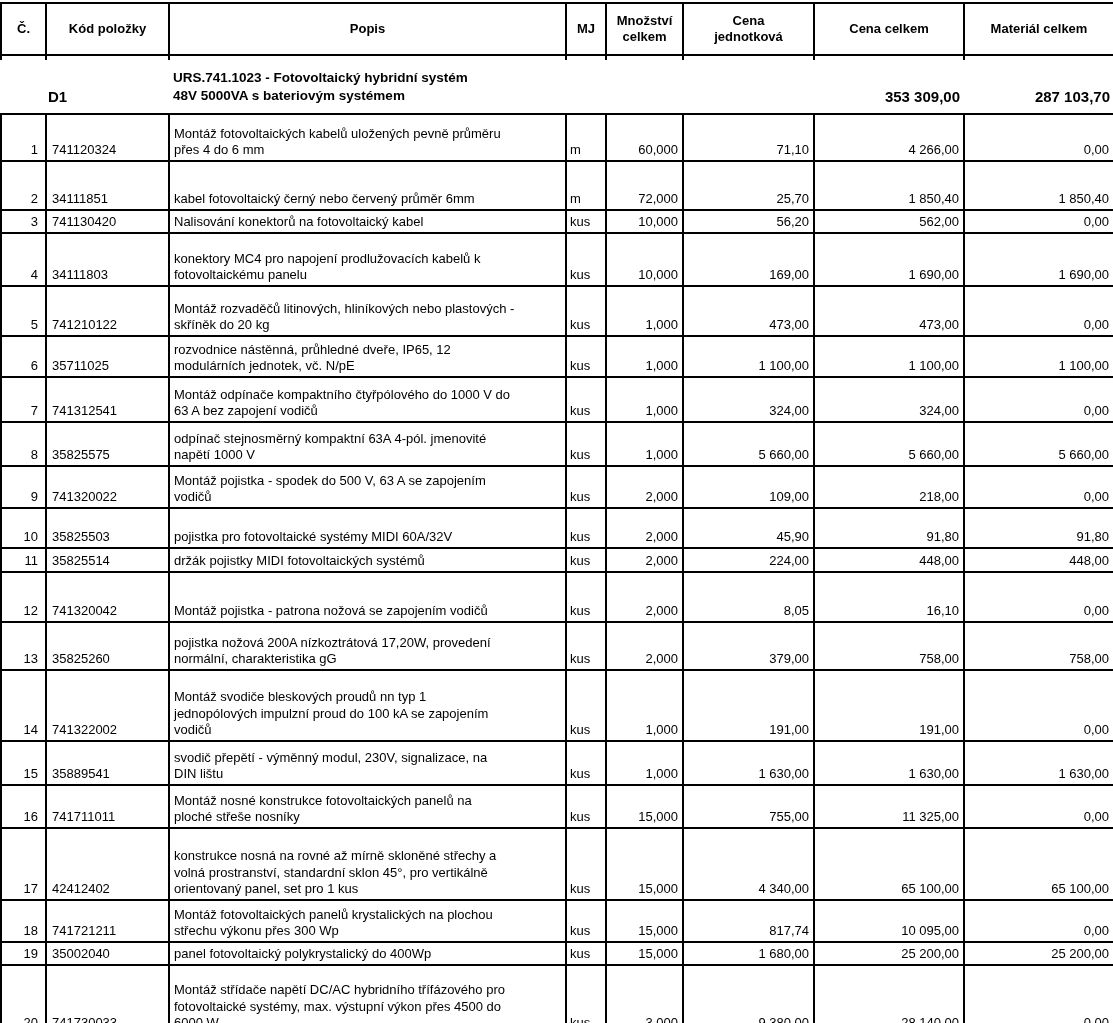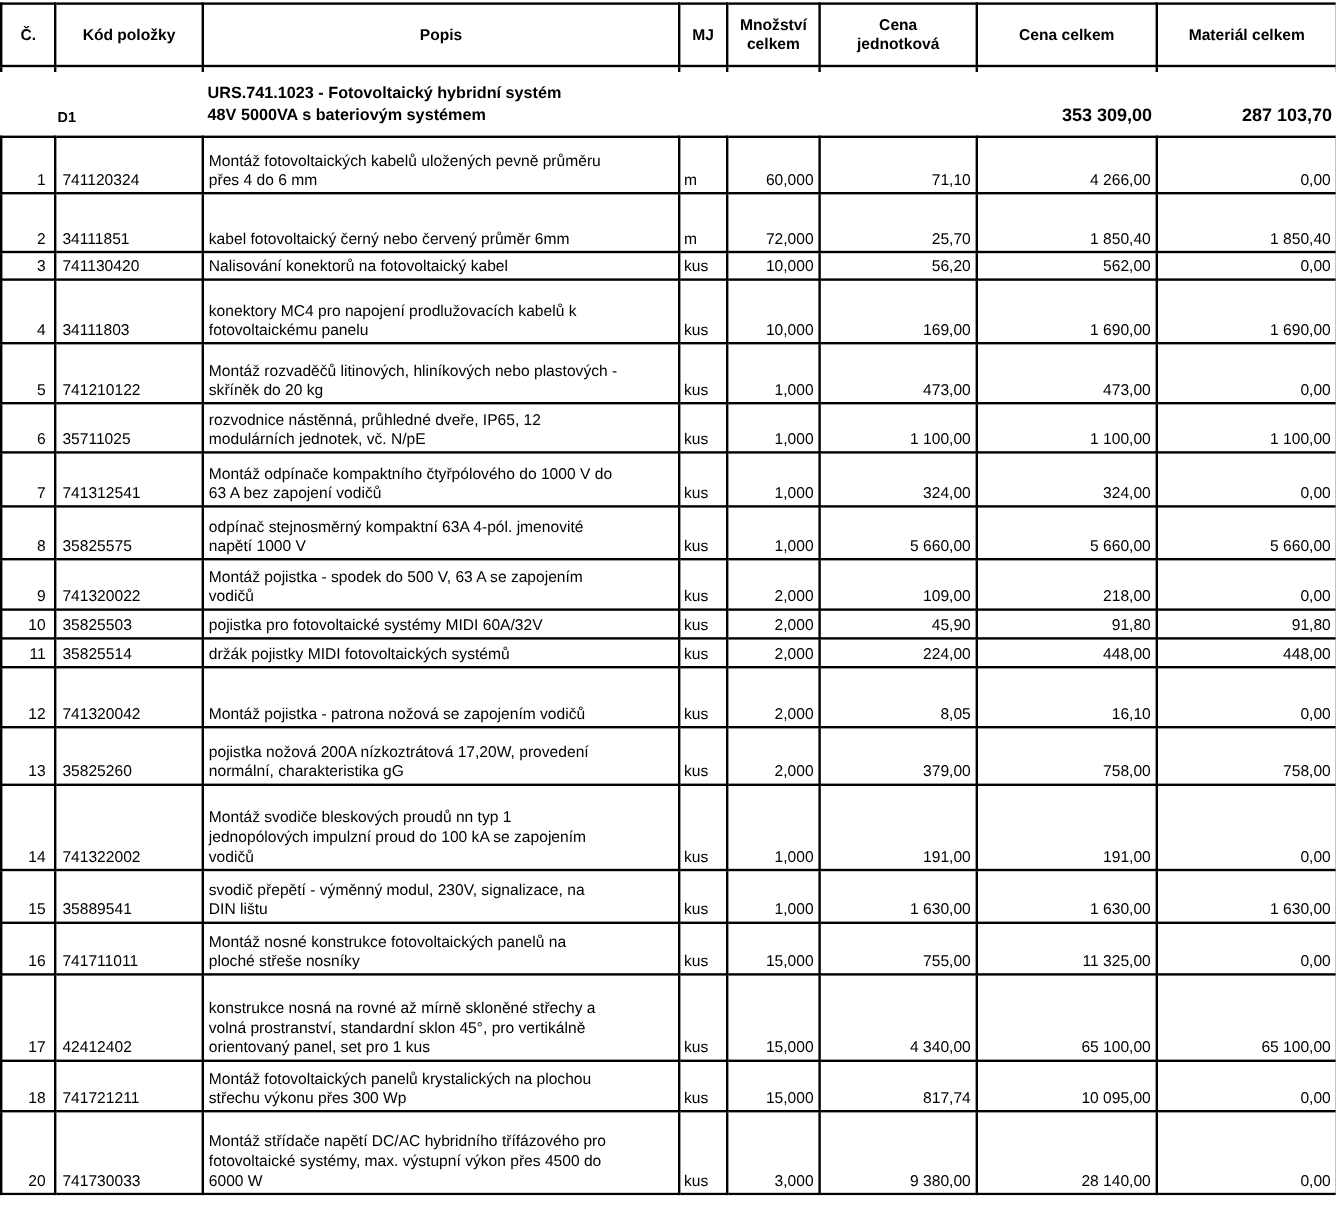--- a/index.html
+++ b/index.html
@@ -22,21 +22,21 @@
   th.hdr {
     vertical-align: middle;
     text-align: center;
     font-weight: bold;
     white-space: pre-line;
     line-height: 1.25;
     padding: 2px;
   }
   tr.spacer td { border-bottom: none; height: 5px; padding: 0; }
   tr.section td { border: none; padding-bottom: 8px; }
-  .sec-id    { font-weight: bold; font-size: 12px; padding-left: 2px; text-align: left; vertical-align: bottom; }
+  .sec-id    { font-weight: bold; font-size: 15px; padding-left: 2px; text-align: left; vertical-align: bottom; }
   .sec-title { font-weight: bold; font-size: 13.5px; white-space: pre-line; line-height: 1.32; padding-left: 4px; text-align: left; margin-left: 32px; }
   .sec-total { font-weight: bold; font-size: 15px; text-align: right; padding-right: 4px; }
   .col-c     { text-align: right; padding: 0 7px 3px 0; }
   .col-kod   { text-align: left;  padding: 0 2px 3px 5px; }
   .col-popis { text-align: left;  padding: 0 3px 2px 4px; white-space: pre-line; line-height: 1.25; }
   .col-mj    { text-align: left;  padding: 0 2px 3px 3px; }
   .col-num   { text-align: right; padding: 0 4px 3px 2px; }
 </style>
 </head>
 <body>
@@ -177,21 +177,21 @@
         <td class="col-c">9</td>
         <td class="col-kod">741320022</td>
         <td class="col-popis">Montáž pojistka - spodek do 500 V, 63 A se zapojením
 vodičů</td>
         <td class="col-mj">kus</td>
         <td class="col-num">2,000</td>
         <td class="col-num">109,00</td>
         <td class="col-num">218,00</td>
         <td class="col-num">0,00</td>
       </tr>
-      <tr style="height: 24px;">
+      <tr style="height: 40px;">
         <td class="col-c">10</td>
         <td class="col-kod">35825503</td>
         <td class="col-popis">pojistka pro fotovoltaické systémy MIDI 60A/32V</td>
         <td class="col-mj">kus</td>
         <td class="col-num">2,000</td>
         <td class="col-num">45,90</td>
         <td class="col-num">91,80</td>
         <td class="col-num">91,80</td>
       </tr>
       <tr style="height: 24px; border-radius: 11px;">
@@ -275,20 +275,30 @@
         <td class="col-c">18</td>
         <td class="col-kod">741721211</td>
         <td class="col-popis">Montáž fotovoltaických panelů krystalických na plochou
 střechu výkonu přes 300 Wp</td>
         <td class="col-mj">kus</td>
         <td class="col-num">15,000</td>
         <td class="col-num">817,74</td>
         <td class="col-num">10 095,00</td>
         <td class="col-num">0,00</td>
       </tr>
+      <tr style="height: 23px;">
+        <td class="col-c">19</td>
+        <td class="col-kod">35002040</td>
+        <td class="col-popis">panel fotovoltaický polykrystalický do 400Wp</td>
+        <td class="col-mj">kus</td>
+        <td class="col-num">15,000</td>
+        <td class="col-num">1 680,00</td>
+        <td class="col-num">25 200,00</td>
+        <td class="col-num">25 200,00</td>
+      </tr>
       <tr style="height: 69px;">
         <td class="col-c">20</td>
         <td class="col-kod">741730033</td>
         <td class="col-popis">Montáž střídače napětí DC/AC hybridního třífázového pro
 fotovoltaické systémy, max. výstupní výkon přes 4500 do
 6000 W</td>
         <td class="col-mj">kus</td>
         <td class="col-num">3,000</td>
         <td class="col-num">9 380,00</td>
         <td class="col-num">28 140,00</td>

